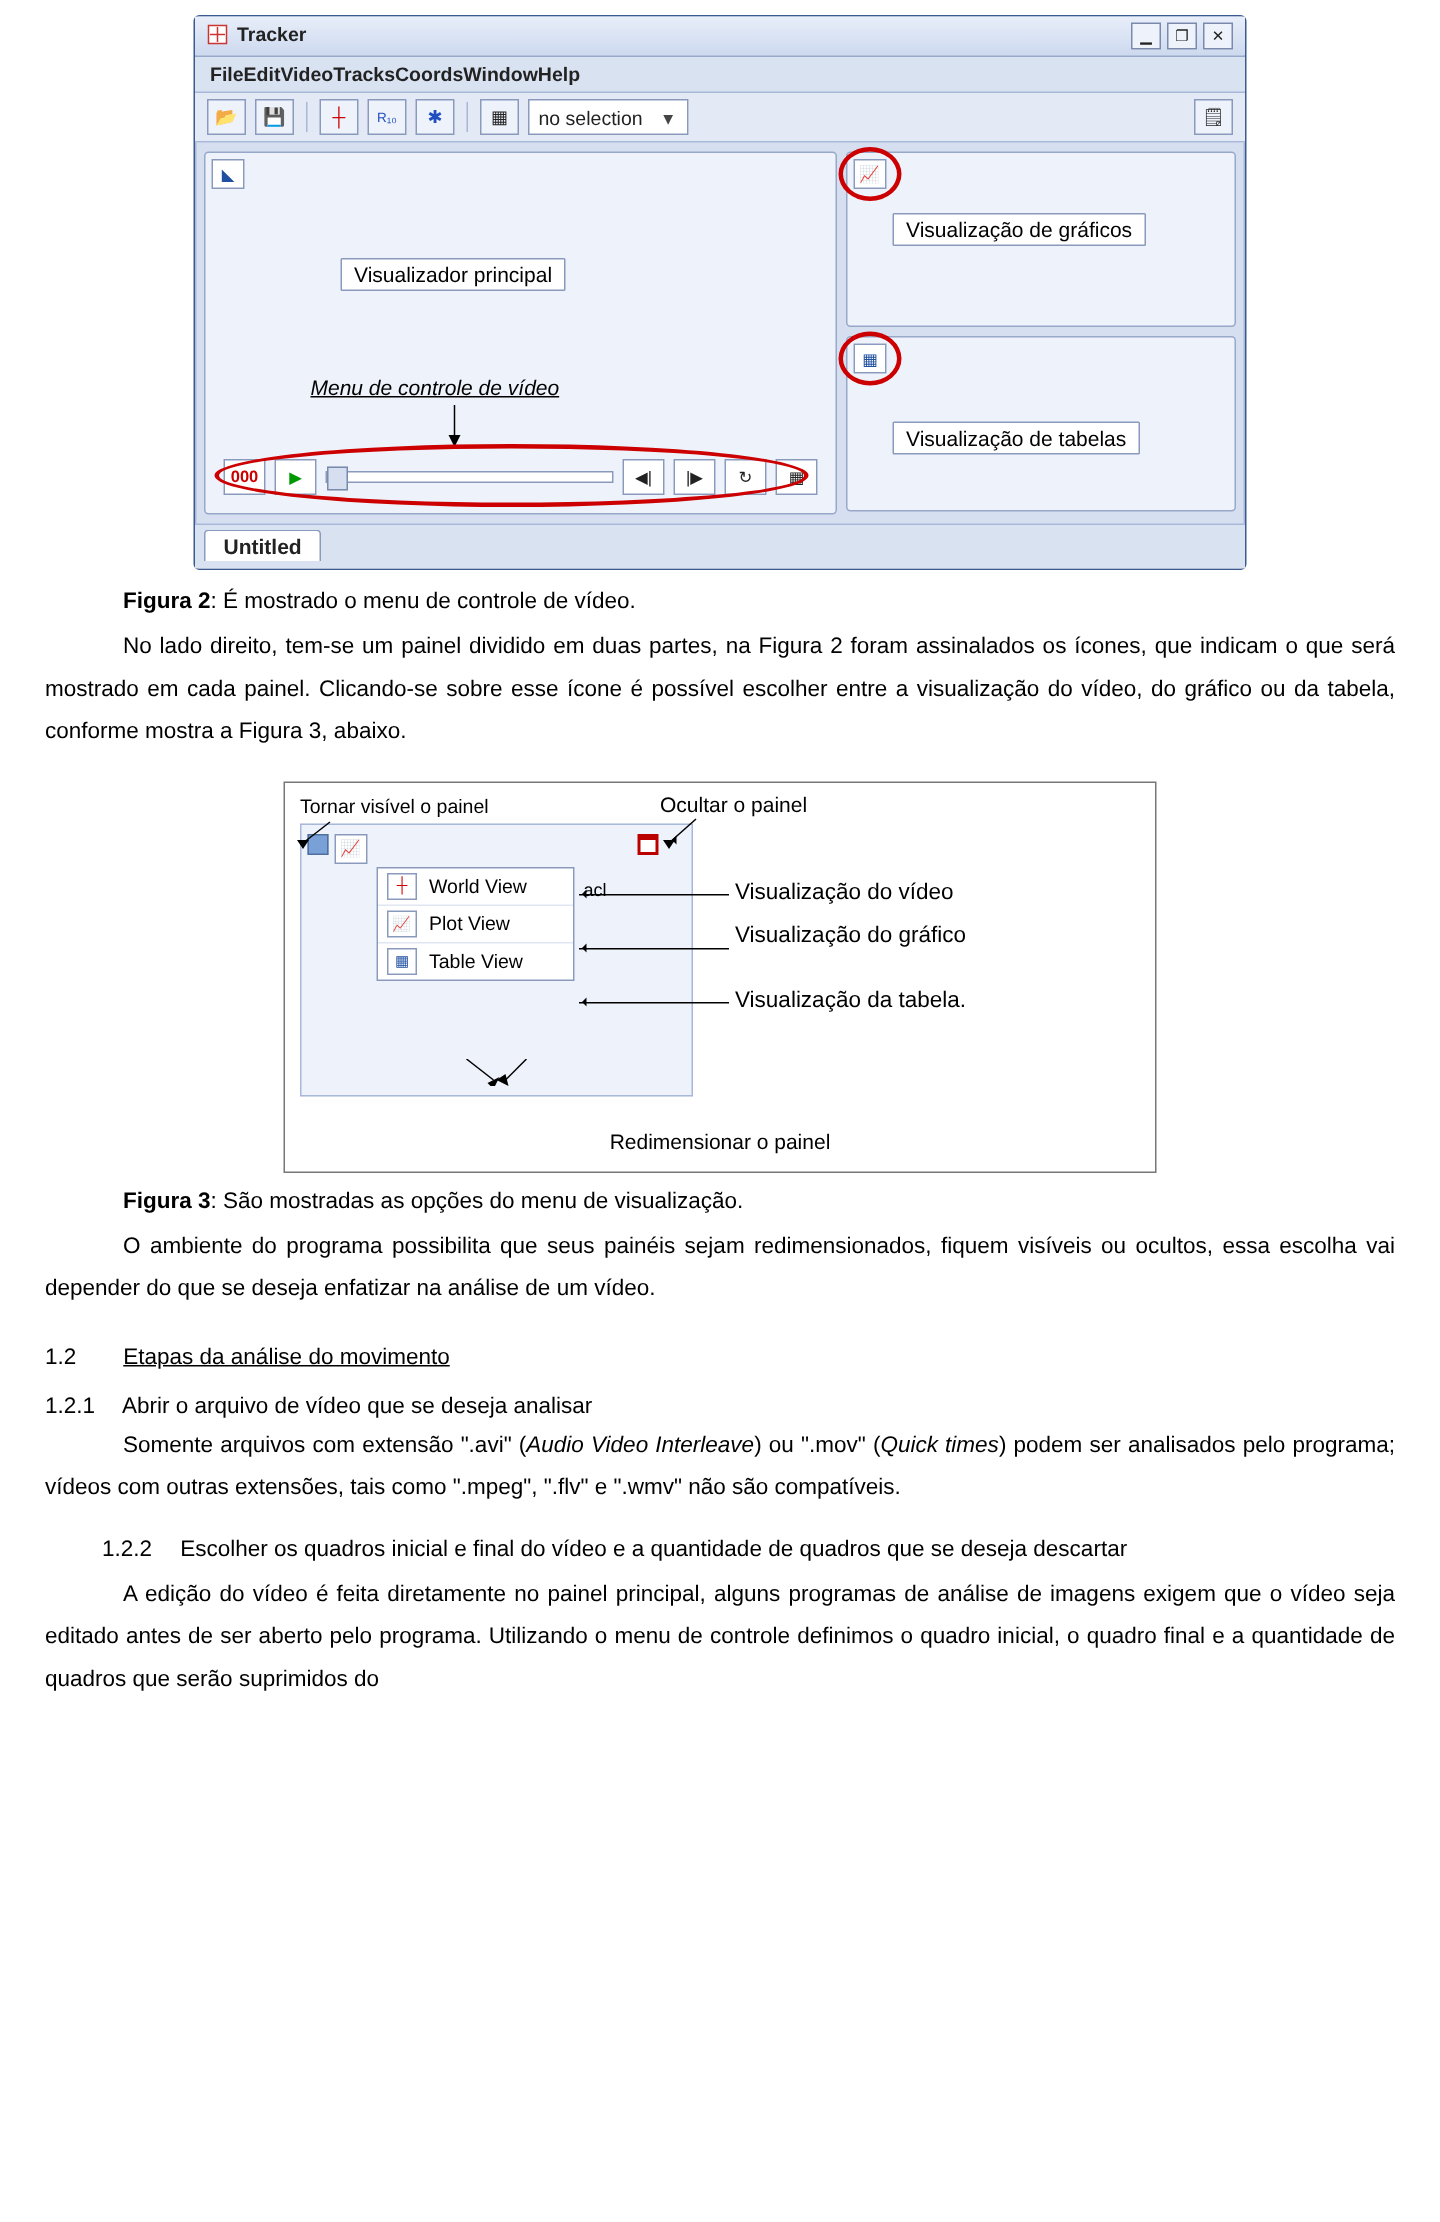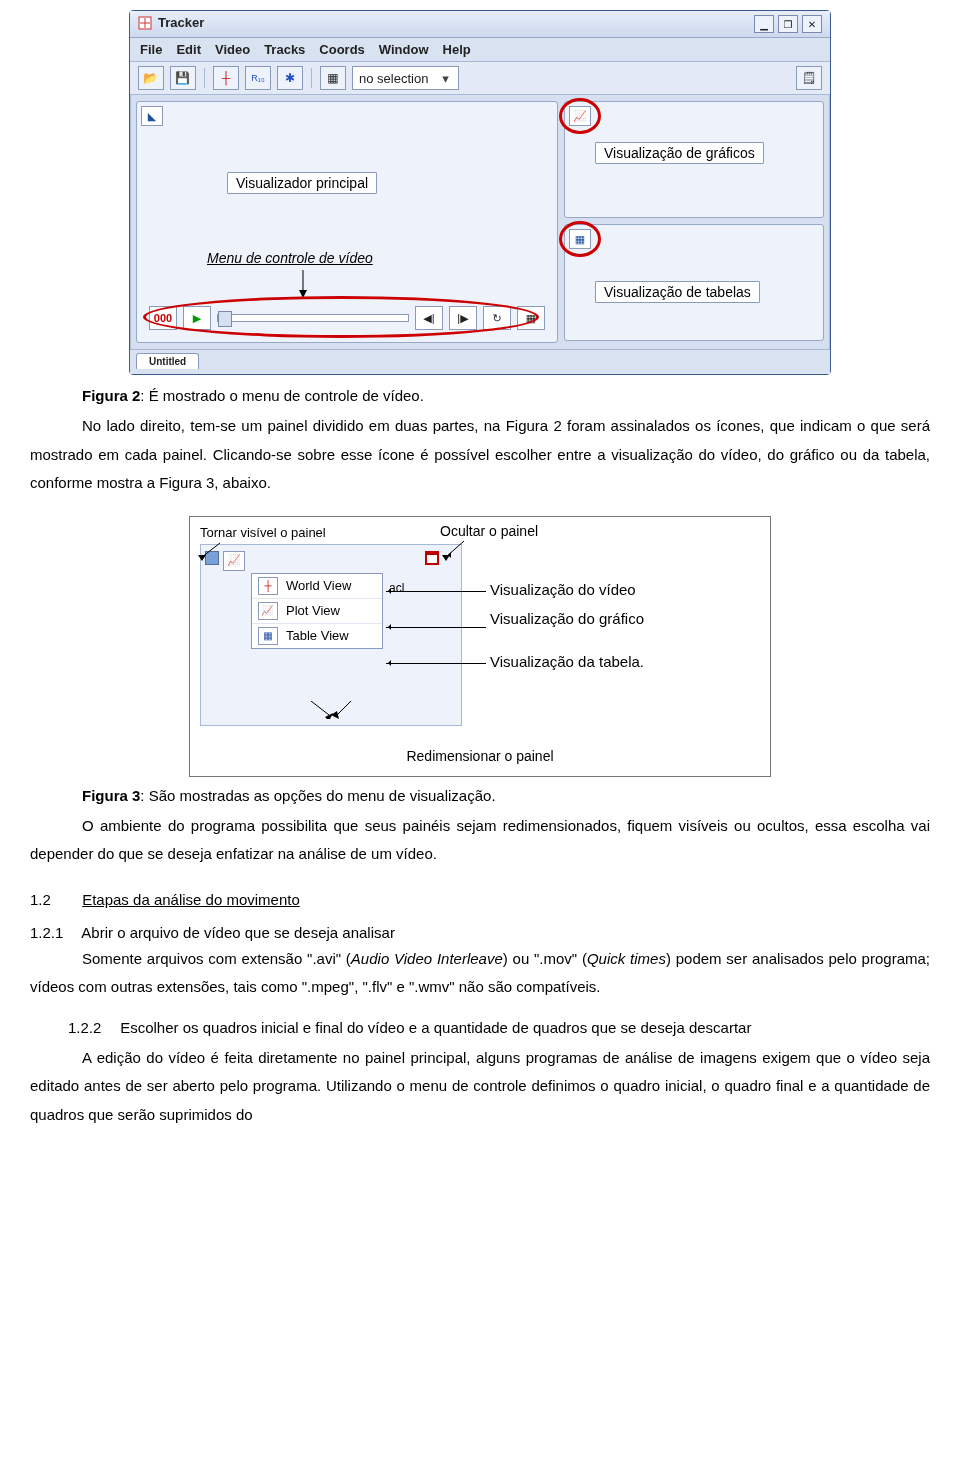--- a/index.html
+++ b/index.html
@@ -60,21 +60,21 @@
     border-bottom: 1px solid #98a8c8;
   }
   .titlebar-left { display:flex; align-items:center; gap:6px; }
   .sys-btns { display:flex; gap:4px; }
   .sys-btn {
     width:18px; height:16px; border:1px solid #7a8aac;
     background:#eef2fa; display:flex; align-items:center; justify-content:center;
     font-size:10px;
   }
   .menubar {
-    display:flex; gap:14px; padding:4px 10px;
+    display:flex; padding:4px 10px;
     background:#d9e2f1; border-bottom:1px solid #a8b8d8;
     font-weight:bold; font-size:13px;
   }
   .toolbar {
     display:flex; align-items:center; gap:6px;
     padding:4px 8px; background:#e3e9f5; border-bottom:1px solid #a8b8d8;
   }
   .tbtn {
     width:24px; height:22px; border:1px solid #8a9abd; background:#eef2fa;
     display:flex; align-items:center; justify-content:center; font-size:12px;
@@ -124,21 +124,21 @@
     background:#d6dfef; border:1px solid #7a8aac;
   }
   .red-oval {
     position:absolute; border:3px solid #cc0000; border-radius:50%/50%;
   }
   .tabbar {
     display:flex; padding:3px 6px 5px 6px; background:#d9e2f1; border-top:1px solid #a8b8d8;
   }
   .tab {
     border:1px solid #8a9abd; border-bottom:none; background:#fff;
-    padding:2px 12px; font-size:10px; font-weight:bold; border-radius:3px 3px 0 0;
+    padding:2px 12px; font-size:14px; font-weight:bold; border-radius:3px 3px 0 0;
   }
   .annot {
     position:absolute; font-size:14px; color:#000; white-space:nowrap;
   }
 
   
   .fig3-wrap { text-align:center; margin: 18px 0 10px 0; }
   .fig3 {
     display:inline-block; width:560px; border:1px solid #777;
     background:#fff; position:relative; padding:8px 10px 50px 10px;

